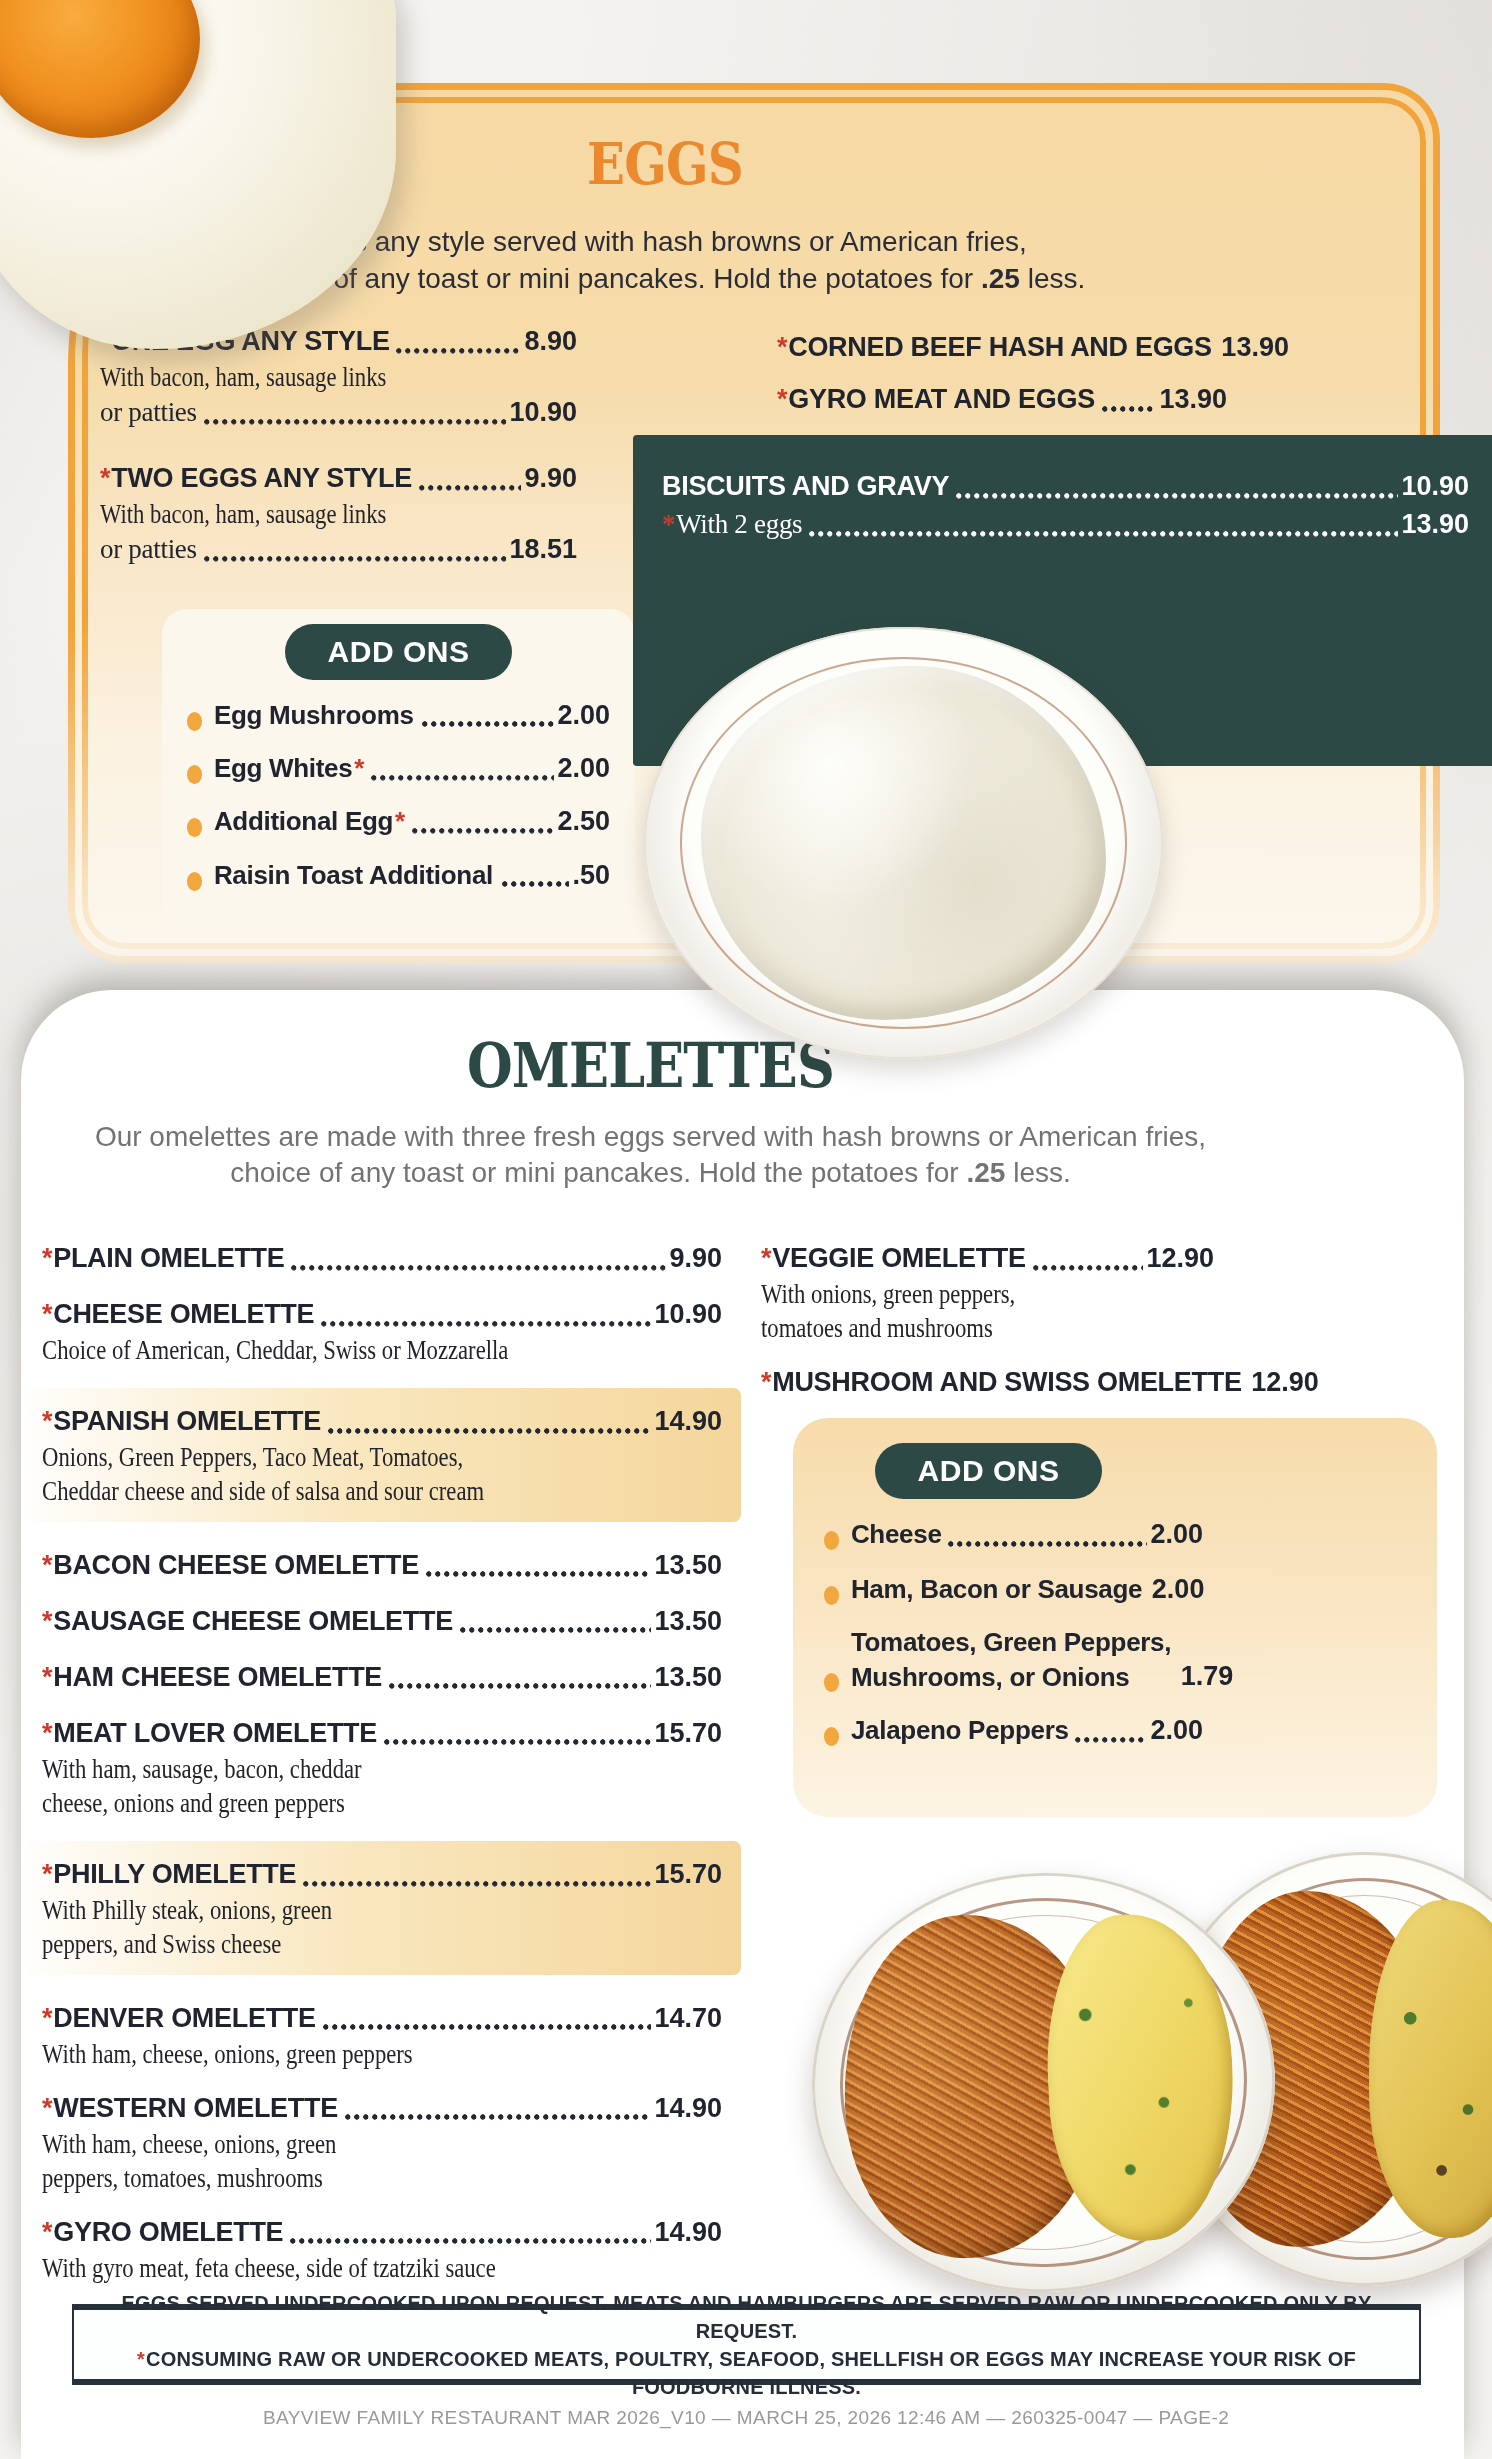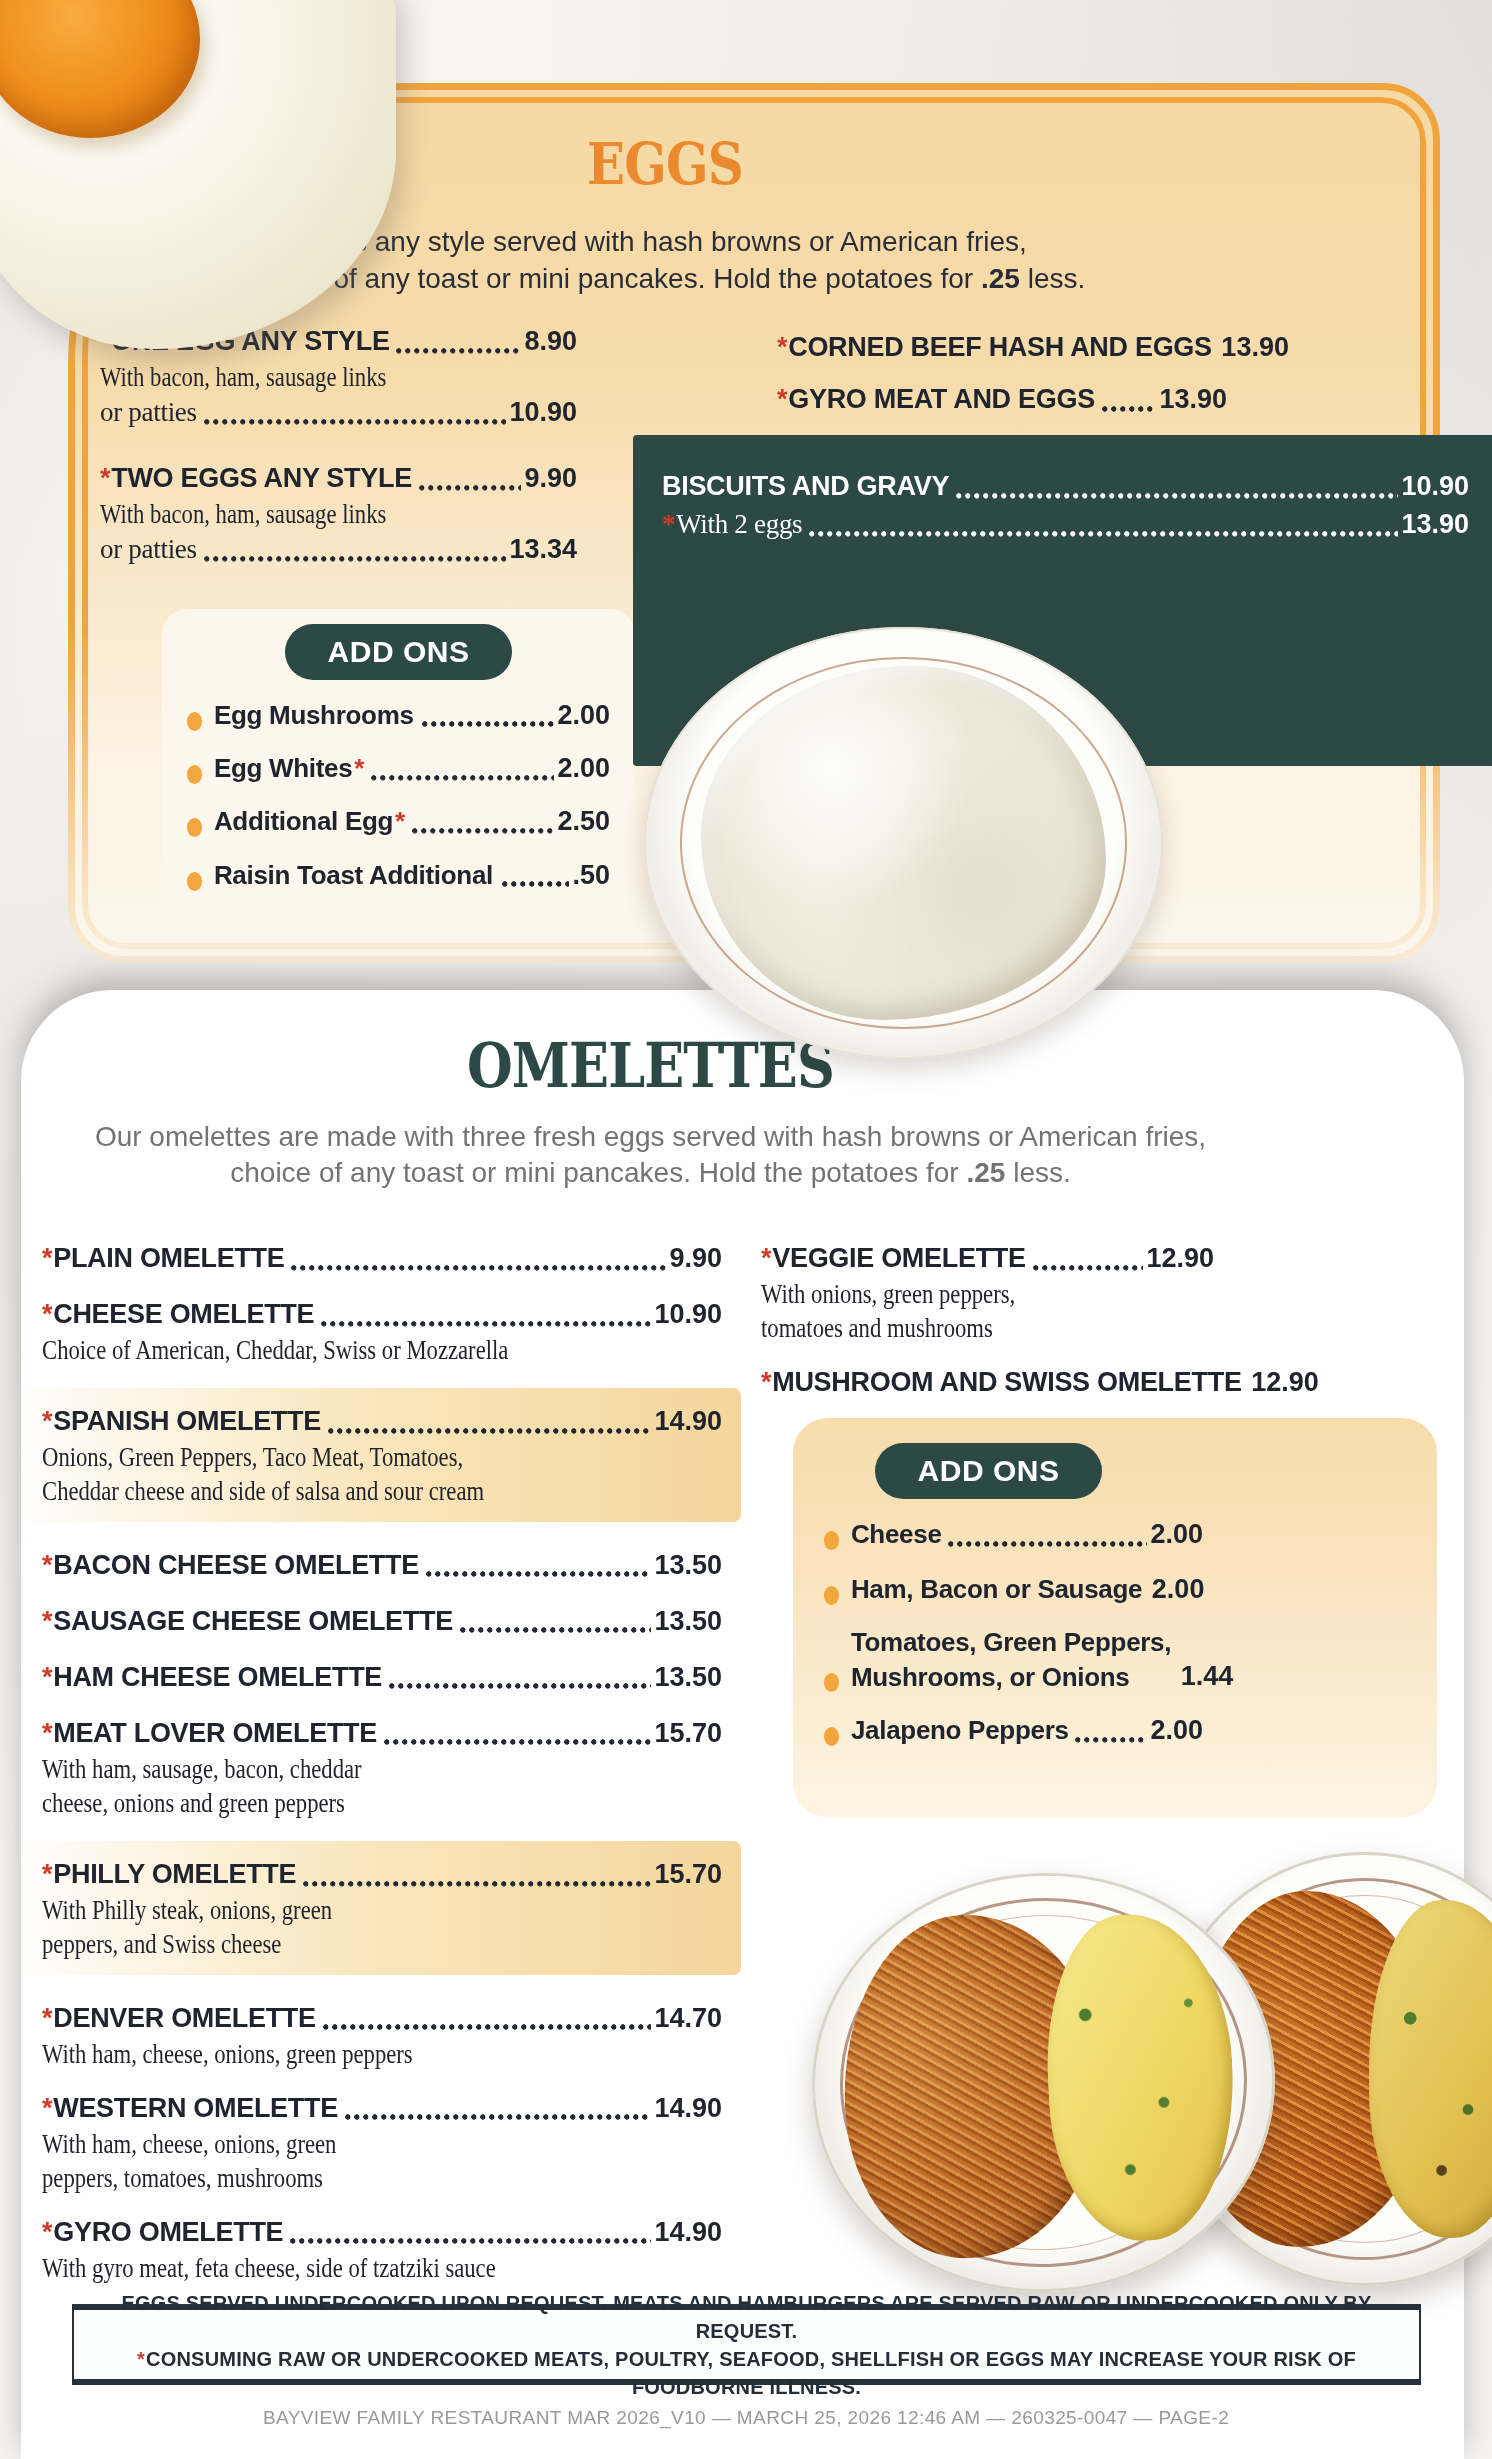--- a/index.html
+++ b/index.html
@@ -180,21 +180,21 @@
       <div>
         <div class="mi">
             <span class="nm"><i class="star">*</i><span>TWO EGGS ANY STYLE</span></span>
             <span class="dots"></span>
             <span class="pr">9.90</span>
           </div>
         <div class="desc">With bacon, ham, sausage links</div>
         <div class="mi">
             <span class="nm serif-lbl">or patties</span>
             <span class="dots"></span>
-            <span class="pr">13.34</span>
+            <span class="pr">18.51</span>
           </div>
       </div>
     </div>
 
     <div class="addons-eggs">
       <div class="pill">ADD ONS</div>
       <div class="ao-rows">
         <div class="mi ao">
             <span class="bullet"></span>
             <span class="nm"><span>Egg Mushrooms</span><i class="star-after"></i></span>
@@ -390,21 +390,21 @@
             <span class="dots"></span>
             <span class="pr">2.00</span>
           </div>
         <div class="mi ao two-line">
             <span class="bullet"></span>
             <span class="nm">
               <div>Tomatoes, Green Peppers,</div>
               <div>Mushrooms, or Onions</div>
             </span>
             <span class="dots"></span>
-            <span class="pr">1.44</span>
+            <span class="pr">1.79</span>
           </div>
         <div class="mi ao">
             <span class="bullet"></span>
             <span class="nm">Jalapeno Peppers</span>
             <span class="dots"></span>
             <span class="pr">2.00</span>
           </div>
       </div>
     </div>
   </section>

